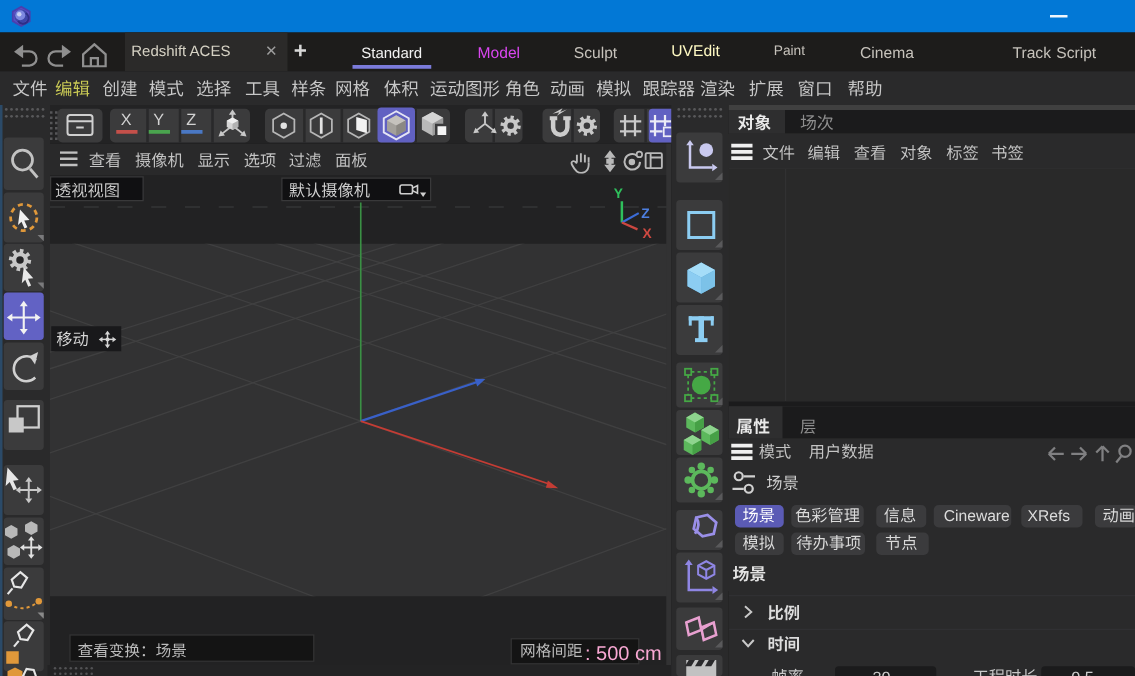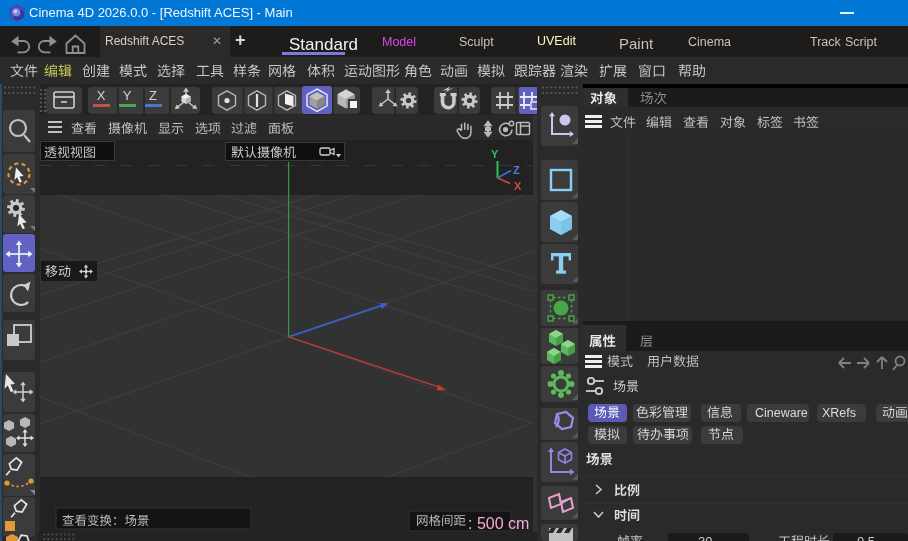--- a/index.html
+++ b/index.html
@@ -12,46 +12,45 @@
 
 <div class="a" style="left:0;top:0;width:908px;height:26px;background:#0278d6">
   <svg class="a" style="left:8px;top:4px" width="18" height="18" viewBox="0 0 18 18">
     <polygon points="9,0.5 16.5,4.7 16.5,13.3 9,17.5 1.5,13.3 1.5,4.7" fill="#4a3fae"></polygon>
     <polygon points="9,2.1 15.2,5.6 15.2,12.4 9,15.9 2.8,12.4 2.8,5.6" fill="#5a4ec2"></polygon>
     <circle cx="9" cy="9" r="5.4" fill="#3d46a8"></circle>
     <circle cx="8.2" cy="8.2" r="4" fill="#7d88e0"></circle>
     <circle cx="7.4" cy="7.4" r="1.8" fill="#c8d0f4"></circle>
     <path d="M12.6 6.4 a4.6 4.6 0 1 1 -6.2 6.4" fill="none" stroke="#2c2f86" stroke-width="1.5"></path>
   </svg>
-  <div class="a" style="left:29px;top:5px;font-size:13px;color:#eef5fc">Cinema 4D 2026.0.0 - [Redshift ACES] - Main</div>
   <div class="a" style="left:840px;top:12px;width:14px;height:2px;background:#f0f6fc"></div>
 </div>
 
 <div class="a" style="left:0;top:26px;width:908px;height:31px;background:#1d1c1b">
   <svg class="a" style="left:10px;top:8px" width="80" height="20" viewBox="0 0 80 20">
     <g stroke="#8f8f8f" stroke-width="1.8" fill="none">
       <path d="M7 7 h6.5 a5.7 5.7 0 0 1 0 11.4 h-6"></path>
       <path d="M41 7 h-6.5 a5.7 5.7 0 0 0 0 11.4 h6"></path>
       <path d="M56.5 9.5 L65.5 1.5 L74.5 9.5 V19 H56.5 Z M62.7 19 v-6.5 h5.6 V19"></path>
     </g>
     <g fill="#8f8f8f">
       <polygon points="8.5,1.8 1.2,7.4 8.5,12.6"></polygon>
       <polygon points="39.5,1.8 46.8,7.4 39.5,12.6"></polygon>
     </g>
   </svg>
   <div class="a" style="left:100px;top:0;width:130px;height:31px;background:#2b2a29"></div>
   <div class="a" style="left:105px;top:8px;font-size:12px;color:#d6d2c4">Redshift ACES</div>
   <div class="a" style="left:212px;top:8px;font-size:12px;color:#9e9e9e">✕</div>
   <div class="a" style="left:235px;top:4px;font-size:18px;font-weight:bold;color:#d8d8d8">+</div>
-  <div class="a" style="left:289px;top:9px;font-size:17px;color:#f2f2f2">Standard</div>
+  <div class="a" style="left:289px;top:9px;font-size:12px;color:#f2f2f2">Standard</div>
   <div class="a" style="left:282px;top:26px;width:63px;height:3px;background:#7b7bda"></div>
   <div class="a" style="left:382px;top:9px;font-size:12.5px;color:#d946ef">Model</div>
   <div class="a" style="left:459px;top:9px;font-size:12.5px;color:#c6c2bb">Sculpt</div>
   <div class="a" style="left:537px;top:8px;font-size:12.5px;color:#fef9c3">UVEdit</div>
-  <div class="a" style="left:619px;top:9px;font-size:15px;color:#c6c2bb">Paint</div>
+  <div class="a" style="left:619px;top:9px;font-size:11px;color:#c6c2bb">Paint</div>
   <div class="a" style="left:688px;top:9px;font-size:12.5px;color:#c6c2bb">Cinema</div>
   <div class="a" style="left:810px;top:9px;font-size:12.5px;color:#c6c2bb">Track</div>
   <div class="a" style="left:845px;top:9px;font-size:12.5px;color:#c6c2bb">Script</div>
 </div>
 
 <div class="a" style="left:0;top:57px;width:908px;height:27px;background:#2a2a2b"></div>
 
 <div class="a" style="left:0;top:84px;width:540px;height:31px;background:#232324">
   <svg class="a" style="left:0;top:0" width="540" height="31" viewBox="0 0 540 31">
 
@@ -527,21 +526,21 @@
       <path d="M12 444 l24 0 l-0 13 l-24 0 Z"></path>
     </g>
     <g fill="#2a2a2c">
       <polygon points="14,444 19,444 16,449 11,449"></polygon>
       <polygon points="22,444 27,444 24,449 19,449"></polygon>
       <polygon points="30,444 35,444 32,449 27,449"></polygon>
     </g>
   </svg>
 </div>
 
-<div class="a" style="left:583px;top:84px;width:325px;height:389px;background:#000000">
+<div class="a" style="left:583px;top:84px;width:325px;height:389px;background:#404040">
   <div class="a" style="left:0;top:4px;width:325px;height:19px;background:#1b1b1c"></div>
   <div class="a" style="left:0;top:4px;width:45px;height:19px;background:#2e2e2f"></div>
   <div class="a" style="left:0;top:23px;width:325px;height:28px;background:#2a2a2b"></div>
   <div class="a" style="left:0;top:51px;width:325px;height:186px;background:#292929"></div>
   <div class="a" style="left:45px;top:51px;width:1px;height:186px;background:#313132"></div>
   <div class="a" style="left:0;top:237px;width:325px;height:4px;background:#1b1b1c"></div>
   <div class="a" style="left:0;top:241px;width:325px;height:26px;background:#1b1b1c"></div>
   <div class="a" style="left:0;top:241px;width:43px;height:26px;background:#2e2e2f"></div>
   <div class="a" style="left:0;top:267px;width:325px;height:21px;background:#2a2a2b"></div>
   <div class="a" style="left:0;top:288px;width:325px;height:169px;background:#2a2a2b"></div>

